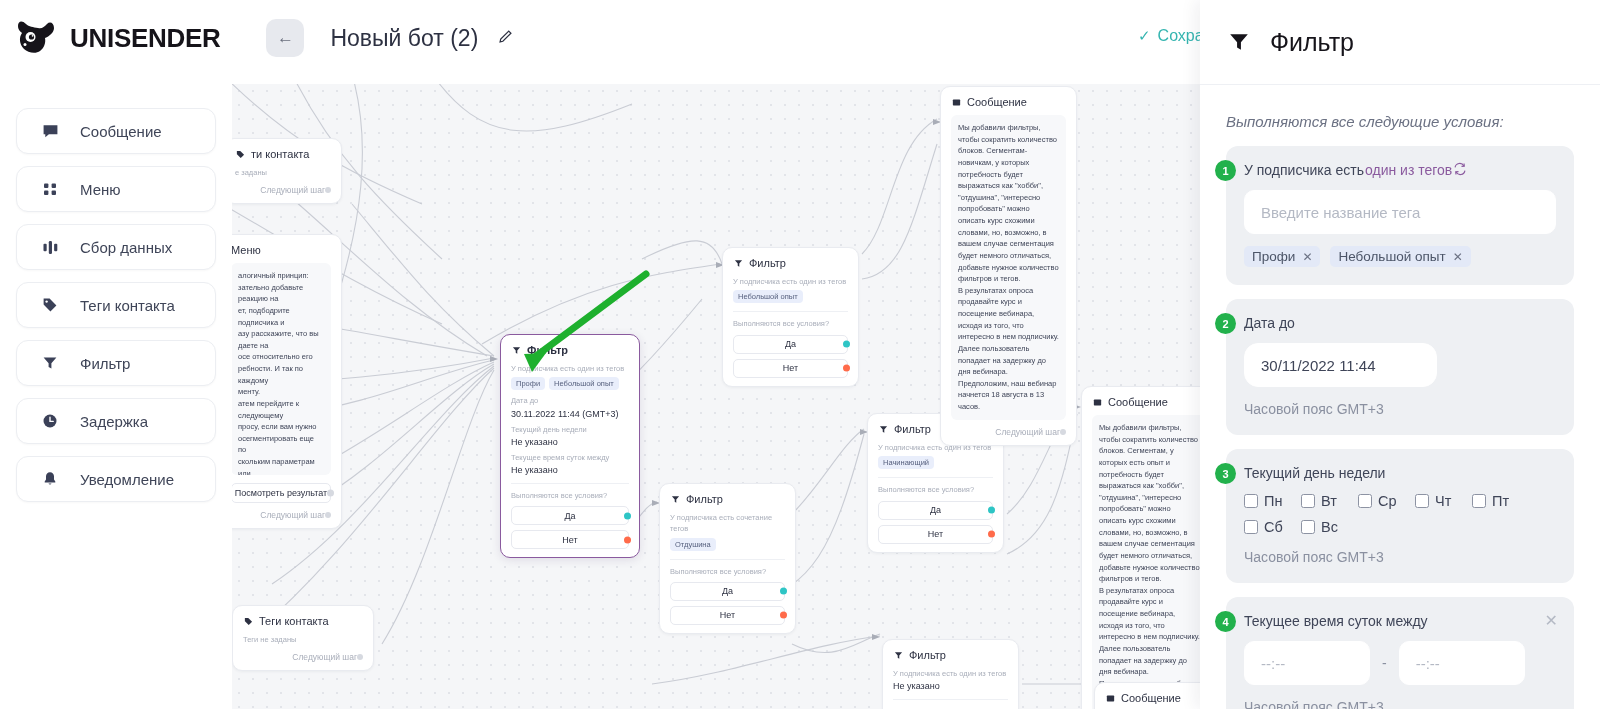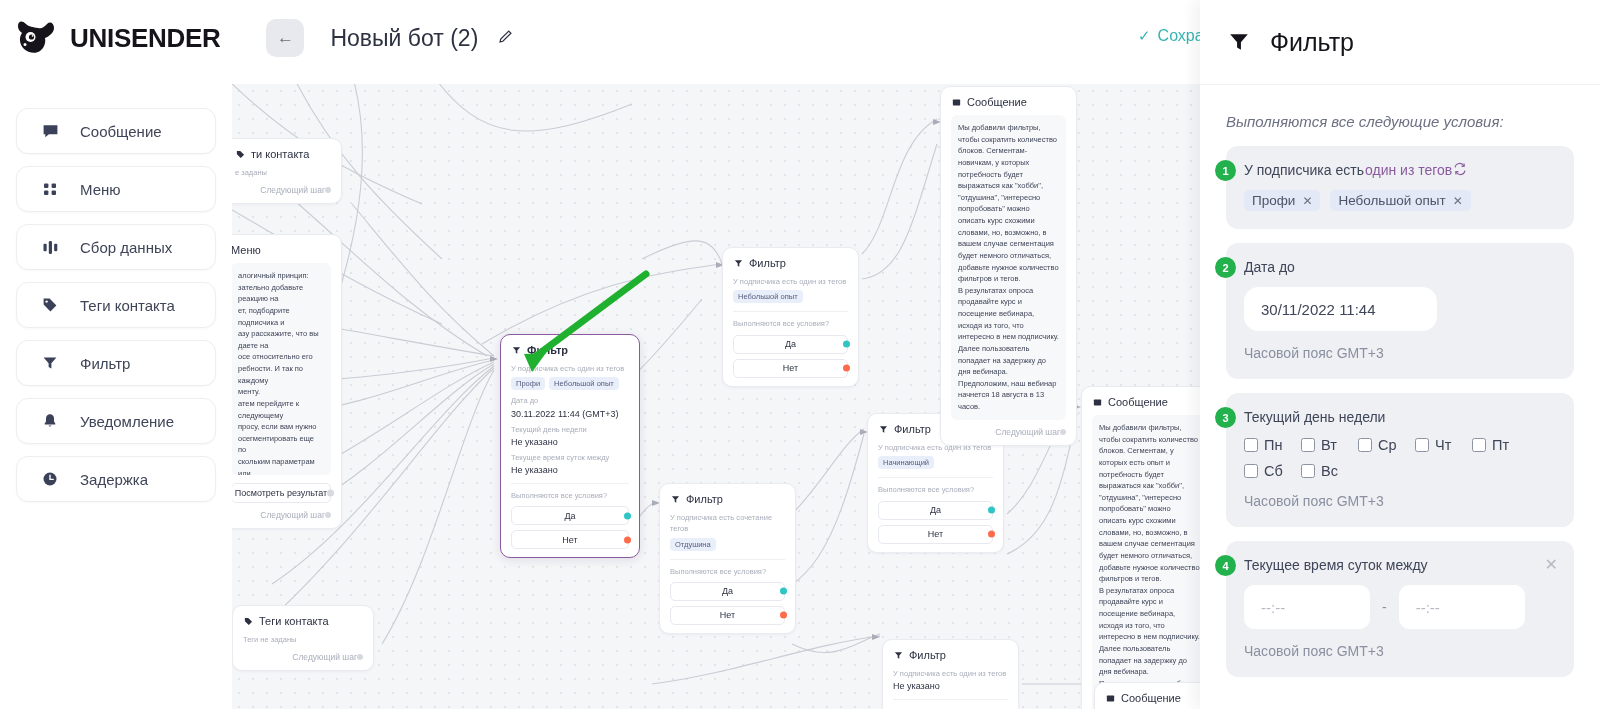--- a/index.html
+++ b/index.html
@@ -282,35 +282,35 @@
         <svg width="16" height="16" viewBox="0 0 16 16" fill="#3b4158">
           <path d="M1.6 2.4h12.8l-5 5.8v5.4l-2.8-1.6v-3.8z"></path>
         </svg>
       </span>
       <span class="pi-label">Фильтр</span>
     </div>
 
     <div class="palette-item">
       <span class="pi-icon">
         <svg width="16" height="16" viewBox="0 0 16 16" fill="#3b4158">
+          <circle cx="8" cy="8" r="6.5"></circle>
+            <path d="M8 4.2v4.2h3.2" stroke="#fff" stroke-width="1.4" fill="none" stroke-linecap="round"></path>
+        </svg>
+      </span>
+      <span class="pi-label">Задержка</span>
+    </div>
+
+    <div class="palette-item">
+      <span class="pi-icon">
+        <svg width="16" height="16" viewBox="0 0 16 16" fill="#3b4158">
           <path d="M8 1.3c-2.4 0-4 1.7-4 4v3.2L2.7 10.6v.9h10.6v-.9L12 8.5V5.3c0-2.3-1.6-4-4-4z"></path>
           <path d="M6.5 12.5a1.6 1.6 0 0 0 3 0z"></path>
         </svg>
       </span>
       <span class="pi-label">Уведомление</span>
-    </div>
-
-    <div class="palette-item">
-      <span class="pi-icon">
-        <svg width="16" height="16" viewBox="0 0 16 16" fill="#3b4158">
-          <circle cx="8" cy="8" r="6.5"></circle>
-            <path d="M8 4.2v4.2h3.2" stroke="#fff" stroke-width="1.4" fill="none" stroke-linecap="round"></path>
-        </svg>
-      </span>
-      <span class="pi-label">Задержка</span>
     </div>
   </div>
 
   <div class="canvas">
     <div class="canvas-dots"></div>
 
     <svg class="edges" viewBox="0 0 968 625">
       <g fill="none" stroke="#c9ccd4" stroke-width="1.1">
         <path d="M-10 -10 C60 60 120 90 190 120"></path>
         <path d="M60 -10 C100 70 150 120 210 175"></path>
@@ -623,20 +623,21 @@
           <span class="accent">один из тегов</span>
           <span class="swap-icon">
             <svg width="14" height="14" viewBox="0 0 16 16" fill="none" stroke="#8a5a9e" stroke-width="1.3">
               <path d="M2.4 6.2 A5.3 5.3 0 0 1 12.4 4.6"></path>
                 <polyline points="12.6,1.7 12.9,4.9 9.7,5"></polyline>
               <path d="M13.6 9.8 A5.3 5.3 0 0 1 3.6 11.4"></path>
                 <polyline points="3.4,14.3 3.1,11.1 6.3,11"></polyline>
             </svg>
           </span>
         </div>
+        <input class="tinput" type="text" placeholder="Введите название тега" style="">
         <div class="tag-row">
           <span class="tag-pill">
             <span>Профи</span>
             <span class="x">✕</span>
           </span>
           <span class="tag-pill">
             <span>Небольшой опыт</span>
             <span class="x">✕</span>
           </span>
         </div>

